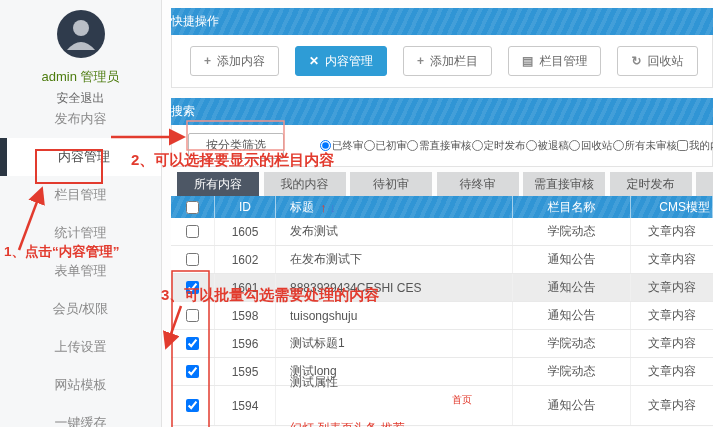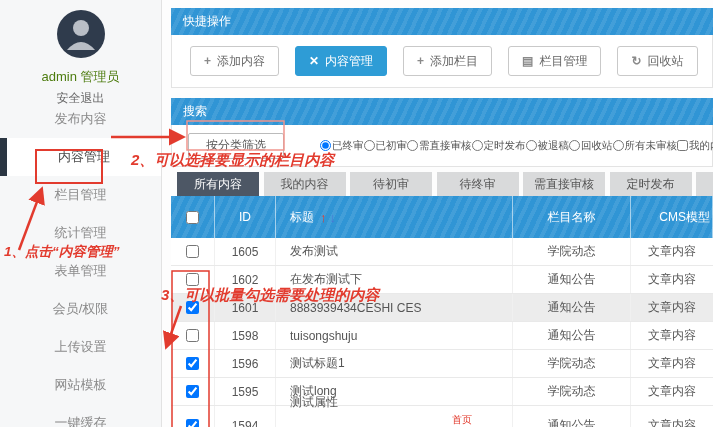--- a/index.html
+++ b/index.html
@@ -14,21 +14,21 @@
   .avatar { width:48px; height:48px; border-radius:50%; background:#2f3b4c; margin:0 auto 10px;
             display:flex; align-items:center; justify-content:center; }
   .user-name { font-size:13px; color:#4d7c0f; margin-top:2px; }
   .user-logout { font-size:12px; color:#666; margin-top:4px; cursor:pointer; }
   .menu { position:absolute; top:100px; left:0; width:100%; }
   .menu-item { height:38px; line-height:38px; text-align:center; font-size:13px; color:#8a8a8a; cursor:pointer; }
   .menu-item.active { background:#ffffff; color:#4a4a4a; border-left:7px solid #2b3643; }
 
   
   .panel { position:absolute; left:171px; width:542px; }
-  .panel-header { height:27px; line-height:27px; padding-left:12px; color:#fff; font-size:12px;
+  .panel-header { height:27px; line-height:27px; color:#fff; font-size:12px;
     background:#3095d5;
     background-image:repeating-linear-gradient(115deg, rgba(255,255,255,.09) 0 4px, rgba(255,255,255,0) 4px 9px); }
   .panel-body { background:#fff; border:1px solid #e3e3e3; border-top:none; }
   #quick-panel { top:8px; }
   #quick-panel .panel-body { height:53px; display:flex; align-items:center; padding-left:18px; gap:16px; }
   .qbtn { height:30px; padding:0 13px; border:1px solid #c9c9c9; border-radius:3px; background:#fff;
           color:#666; font-size:12px; display:flex; align-items:center; gap:6px; cursor:pointer; white-space:nowrap; }
   .qbtn .ic { color:#8a8a8a; font-size:12px; font-weight:bold; }
   .qbtn.active { background:#2e9cd6; border-color:#2e9cd6; color:#fff; }
   .qbtn.active .ic { color:#fff; }
@@ -45,21 +45,21 @@
   
   #tabs { position:absolute; left:177px; top:172px; display:flex; }
   .tab { width:82px; height:24px; line-height:24px; text-align:center; background:#d9dadb; color:#555;
          font-size:12px; margin-right:4.5px; cursor:pointer; white-space:nowrap; }
   .tab.active { background:#4d5765; color:#fff; }
   .tab-stub { width:22px; margin-right:0; }
 
   
   #table { position:absolute; left:171px; top:196px; width:542px; }
   .trow { display:flex; width:100%; }
-  .thead { height:42px; color:#fff; font-size:12px;
+  .thead { height:22px; color:#fff; font-size:12px;
     background:#3095d5;
     background-image:repeating-linear-gradient(115deg, rgba(255,255,255,.09) 0 4px, rgba(255,255,255,0) 4px 9px); }
   .thead .cell { border-right:1px solid rgba(255,255,255,.55); }
   .cell { display:flex; align-items:center; }
   .c1 { width:44px; justify-content:center; }
   .c2 { width:61px; justify-content:center; }
   .c3 { width:237px; padding-left:14px; position:relative; }
   .c4 { width:118px; justify-content:center; }
   .c5 { flex:1; justify-content:center; }
   .thead .c5 { justify-content:flex-end; padding-right:2px; }
@@ -70,21 +70,21 @@
   .tbody-row input { width:13px; height:13px; margin:0; }
   .tbody-row.tall { height:40px; }
   .sort-up { color:#e23b2e; font-weight:bold; font-size:13px; margin-left:6px; cursor:pointer; }
   .sort-down { color:#4a77d4; font-weight:bold; font-size:13px; margin-left:3px; cursor:pointer; }
   .title-lines { display:flex; flex-direction:column; justify-content:center; width:100%; line-height:15px;gap:31px; }
   .red-inline { color:#e23b2e; }
   .page-flag { position:absolute; left:176px; top:7px; color:#e23b2e; font-size:10px; }
 
   
   #overlay { position:absolute; left:0; top:0; width:713px; height:427px; pointer-events:none; }
-  .note { position:absolute; color:#e23b2e; font-weight:bold; white-space:nowrap;font-style:italic; }
+  .note { position:absolute; color:#e23b2e; font-weight:bold; white-space:nowrap; }
   #note1 { left:4px;  top:243px; font-size:13.5px; }
   #note2 { left:131px; top:151px; font-size:15px; }
   #note3 { left:161px; top:286px; font-size:15px; }
 </style>
 </head>
 <body>
 
 <div id="screen">
 
   <div id="sidebar">

